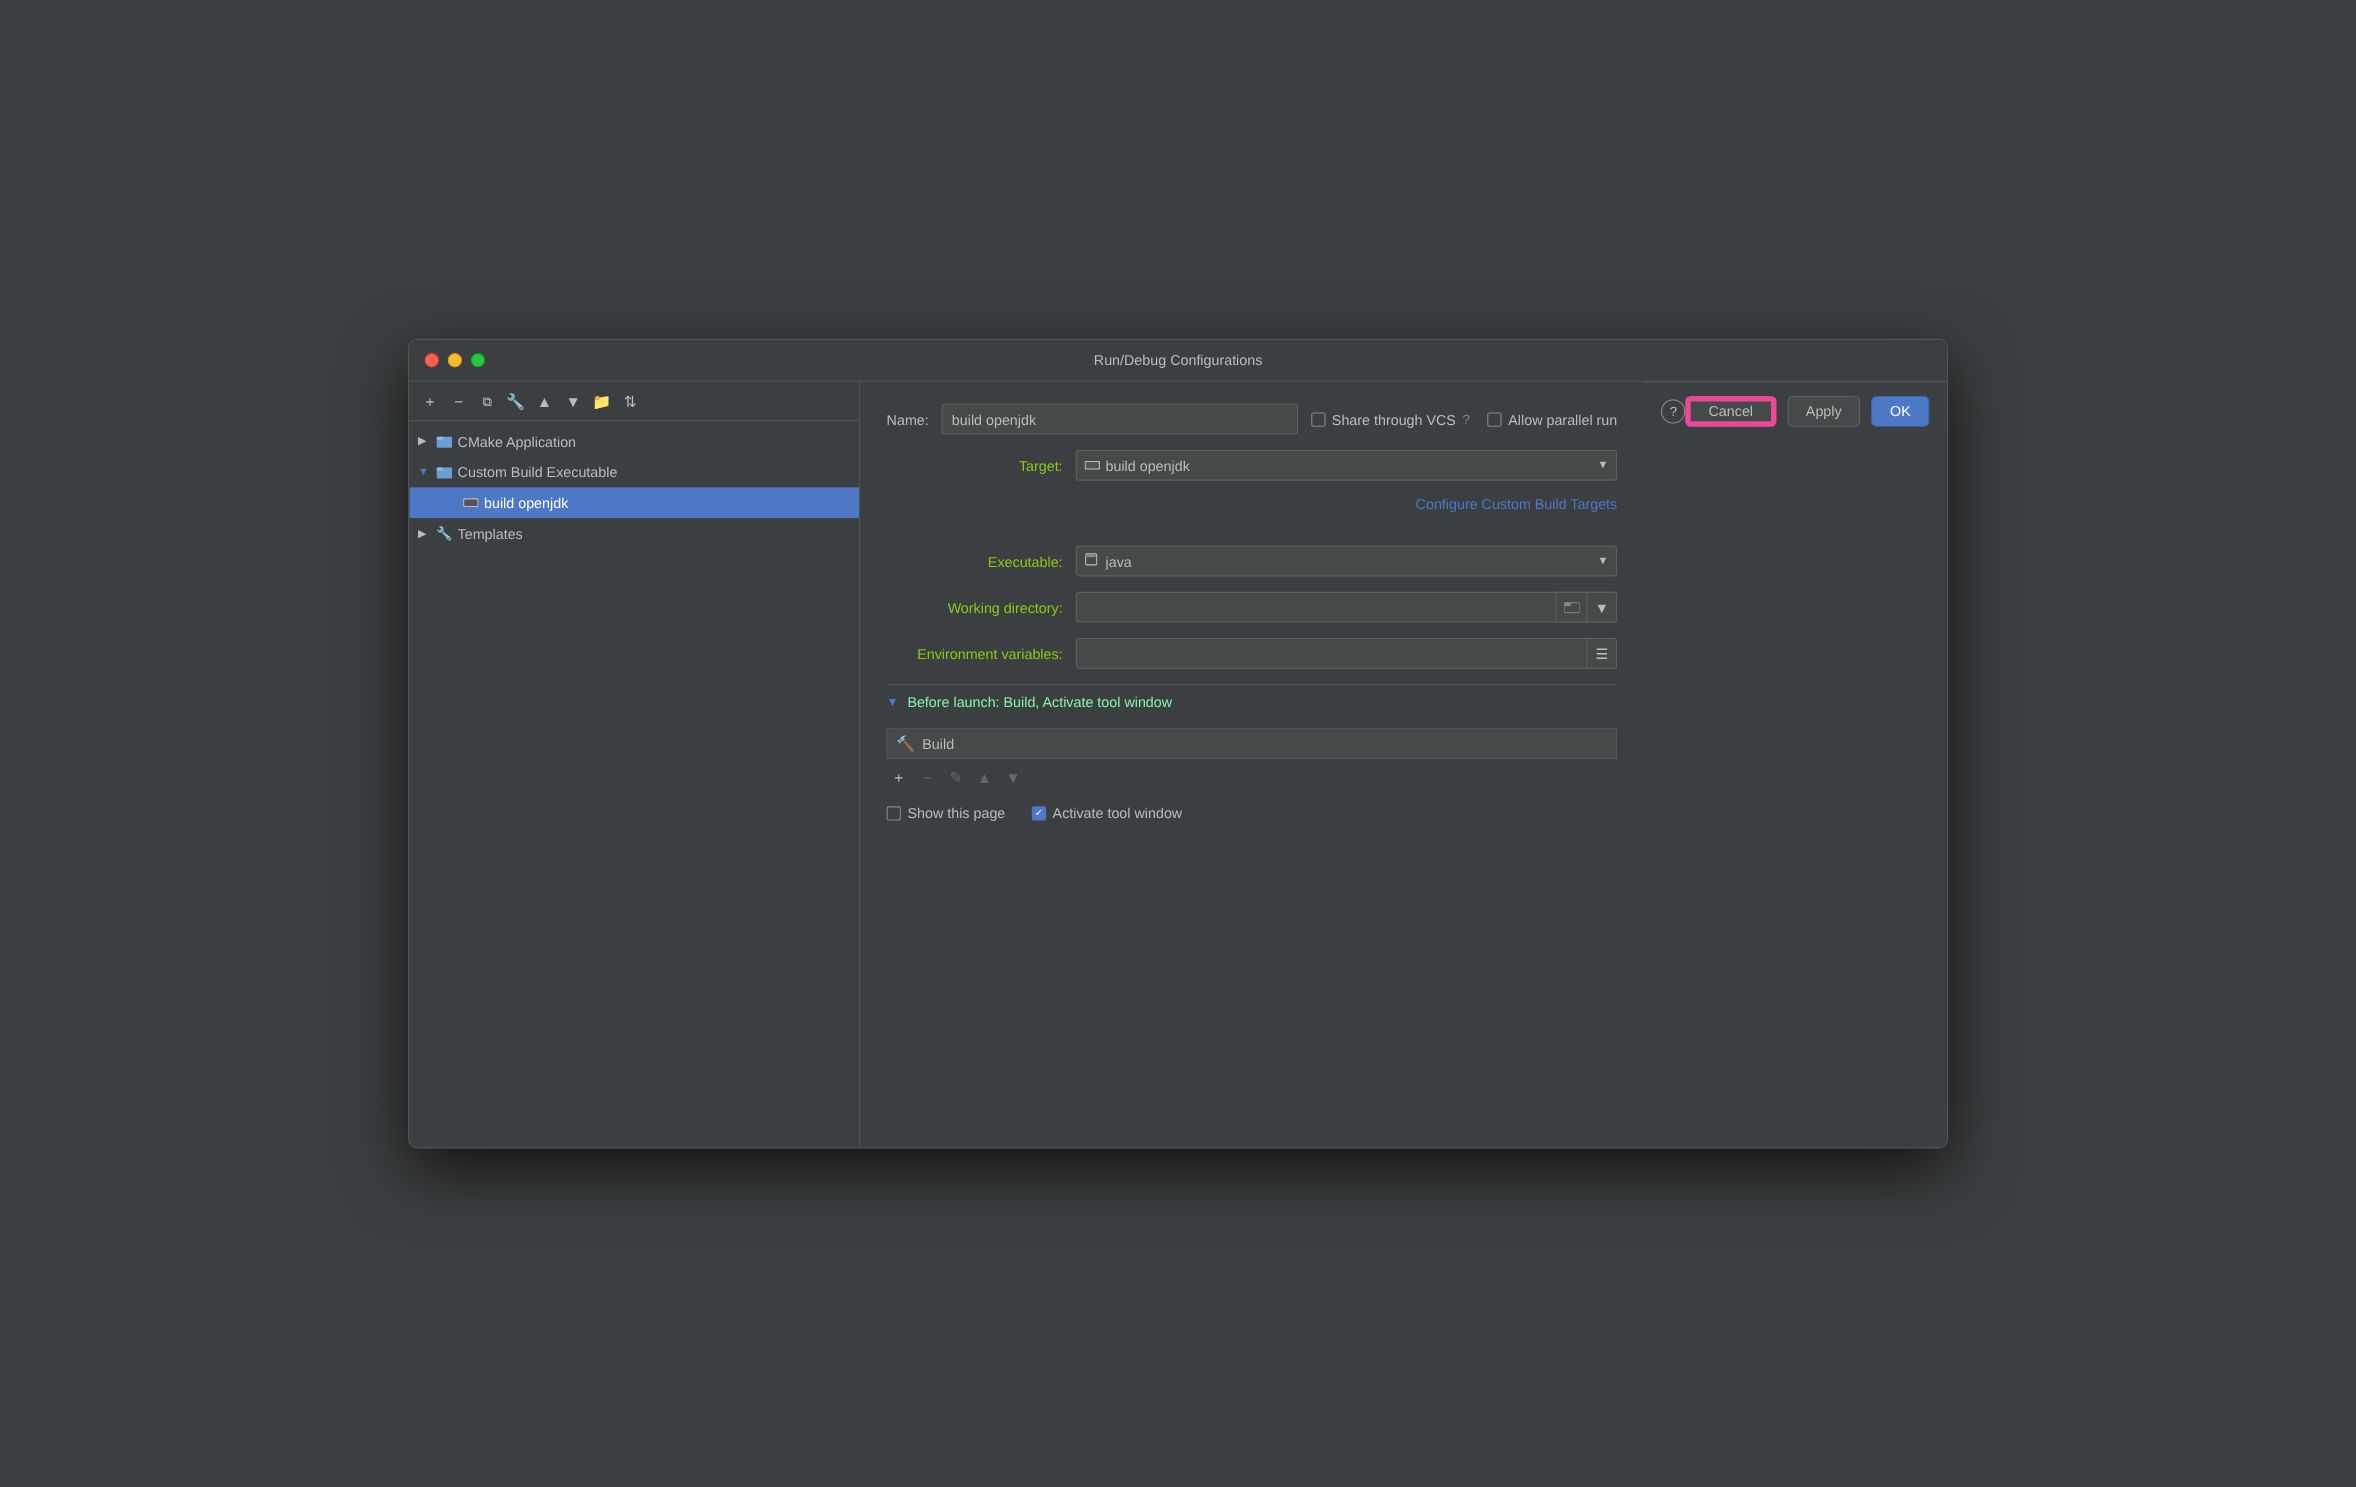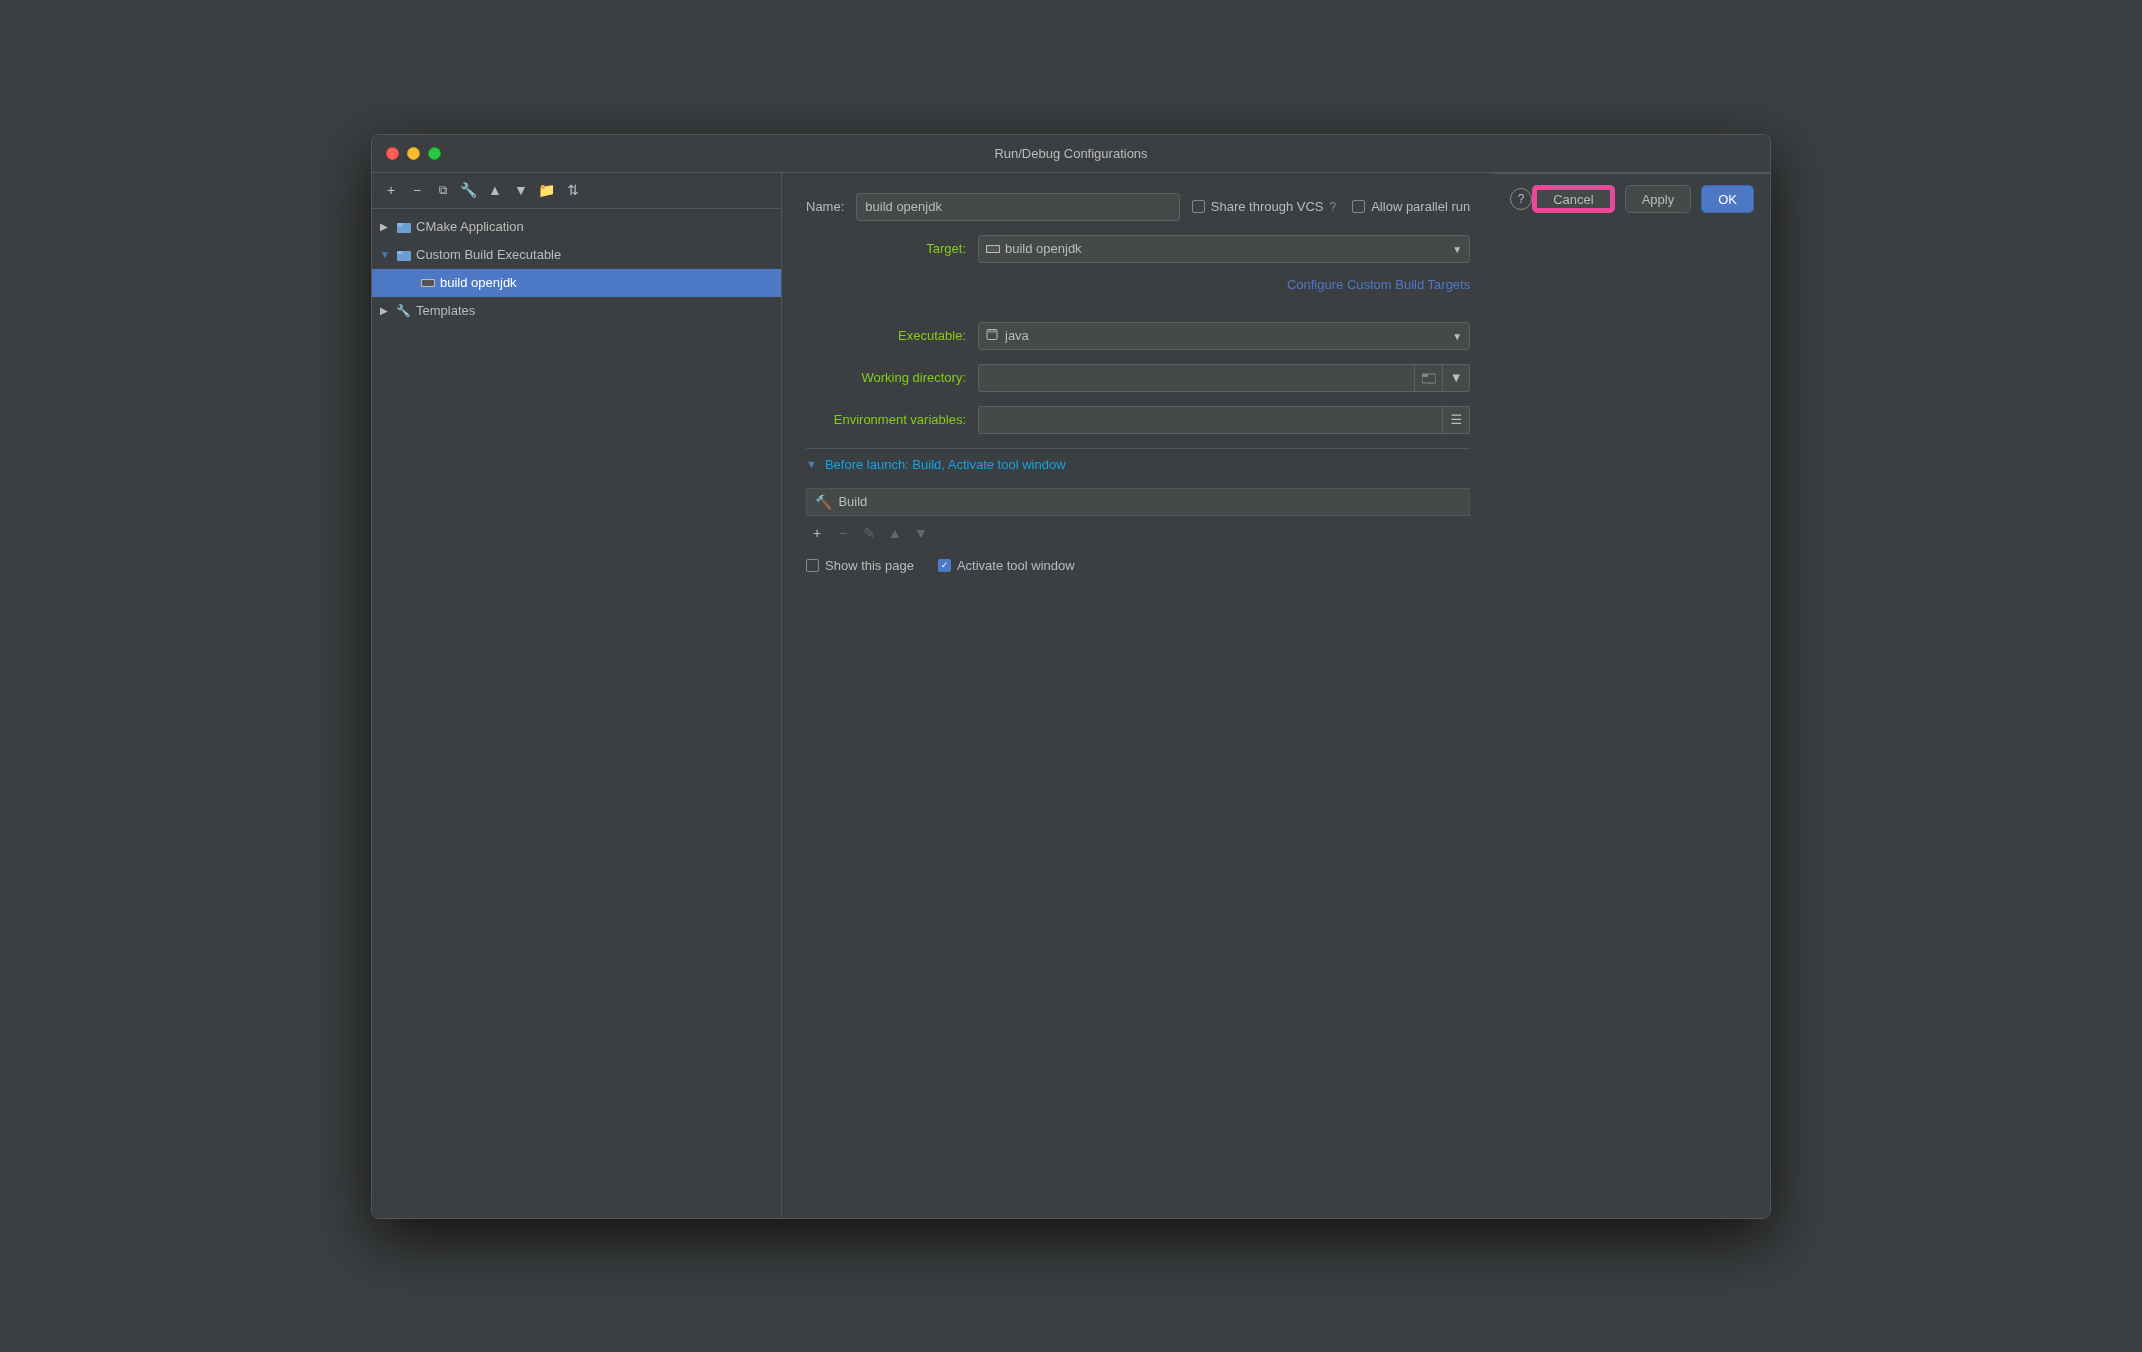--- a/index.html
+++ b/index.html
@@ -9,21 +9,21 @@
       font-size: 13px;
       color: #bbbbbb;
       display: flex;
       justify-content: center;
       align-items: center;
       width: 2142px;
       height: 1352px;
     }
     .window {
       width: 1400px;
-      height: 1085px;
+      height: 736px;
       background: #3c3f41;
       border-radius: 8px;
       border: 1px solid #555;
       display: flex;
       flex-direction: column;
       box-shadow: 0 20px 60px rgba(0,0,0,0.7);
       overflow: hidden;
     }
     .titlebar {
       height: 38px;
@@ -322,21 +322,21 @@
       margin-bottom: 10px;
       padding: 8px 0 6px 0;
       border-top: 1px solid #555;
     }
     .section-arrow {
       color: #4c78c5;
       font-size: 11px;
       cursor: pointer;
     }
     .section-title {
-      color: #0ea5e9;
+      color: #86efac;
       font-size: 13px;
     }
     .before-launch-section {
       margin-top: 8px;
     }
     .build-item {
       display: flex;
       align-items: center;
       height: 28px;
       padding: 0 8px;

